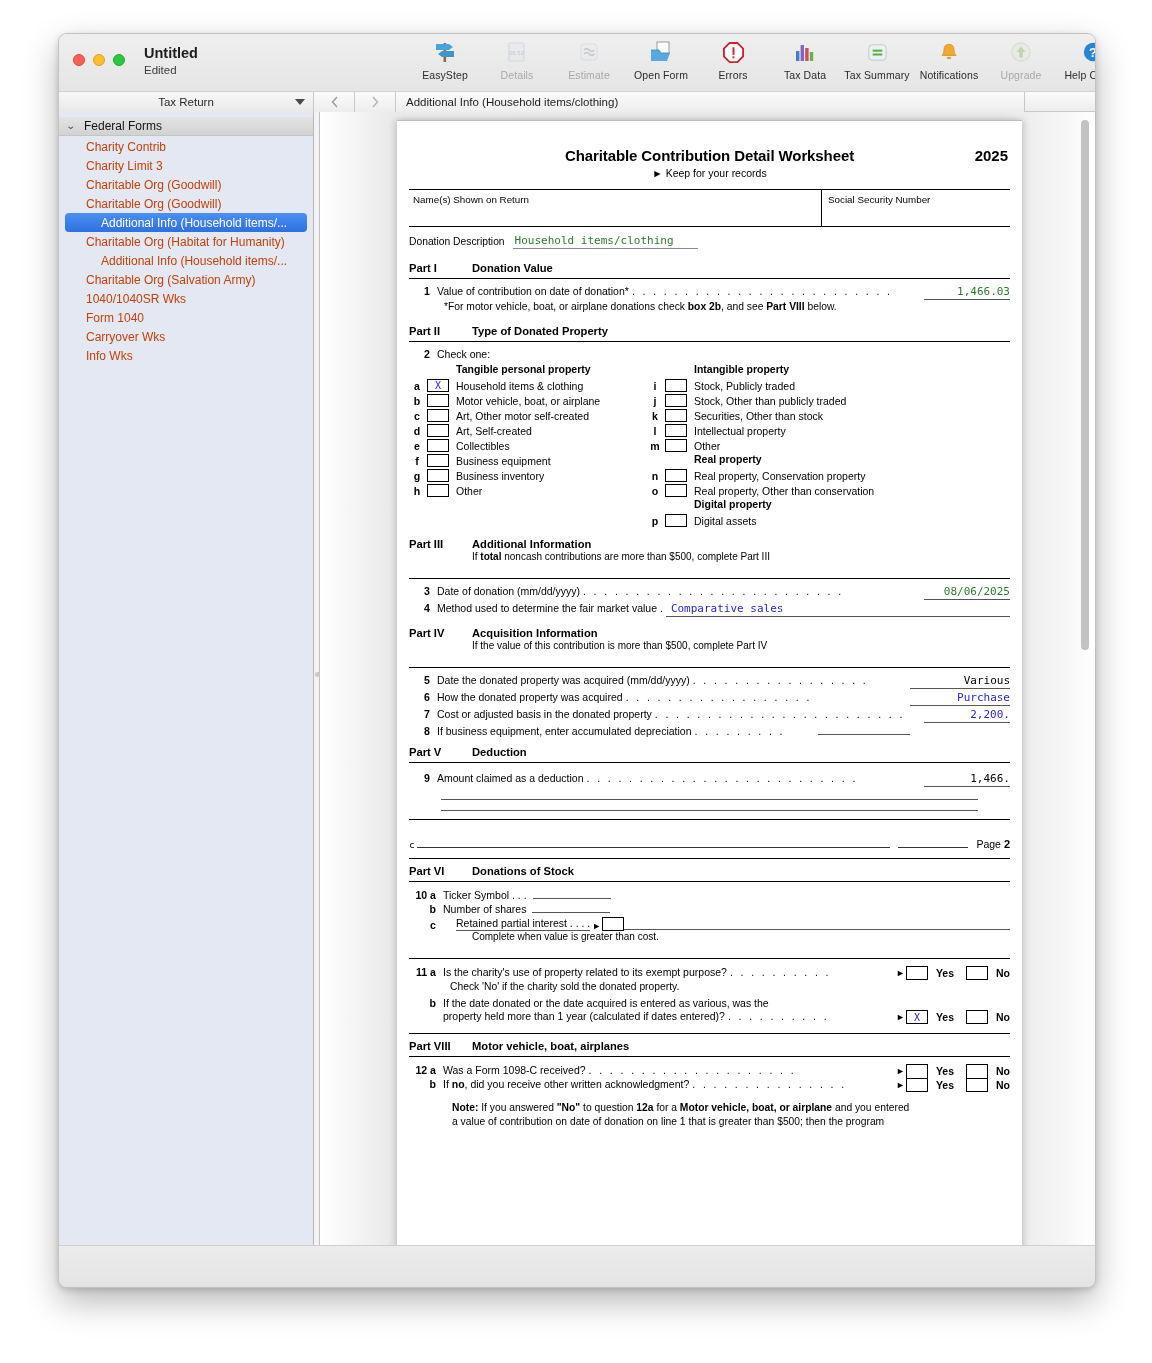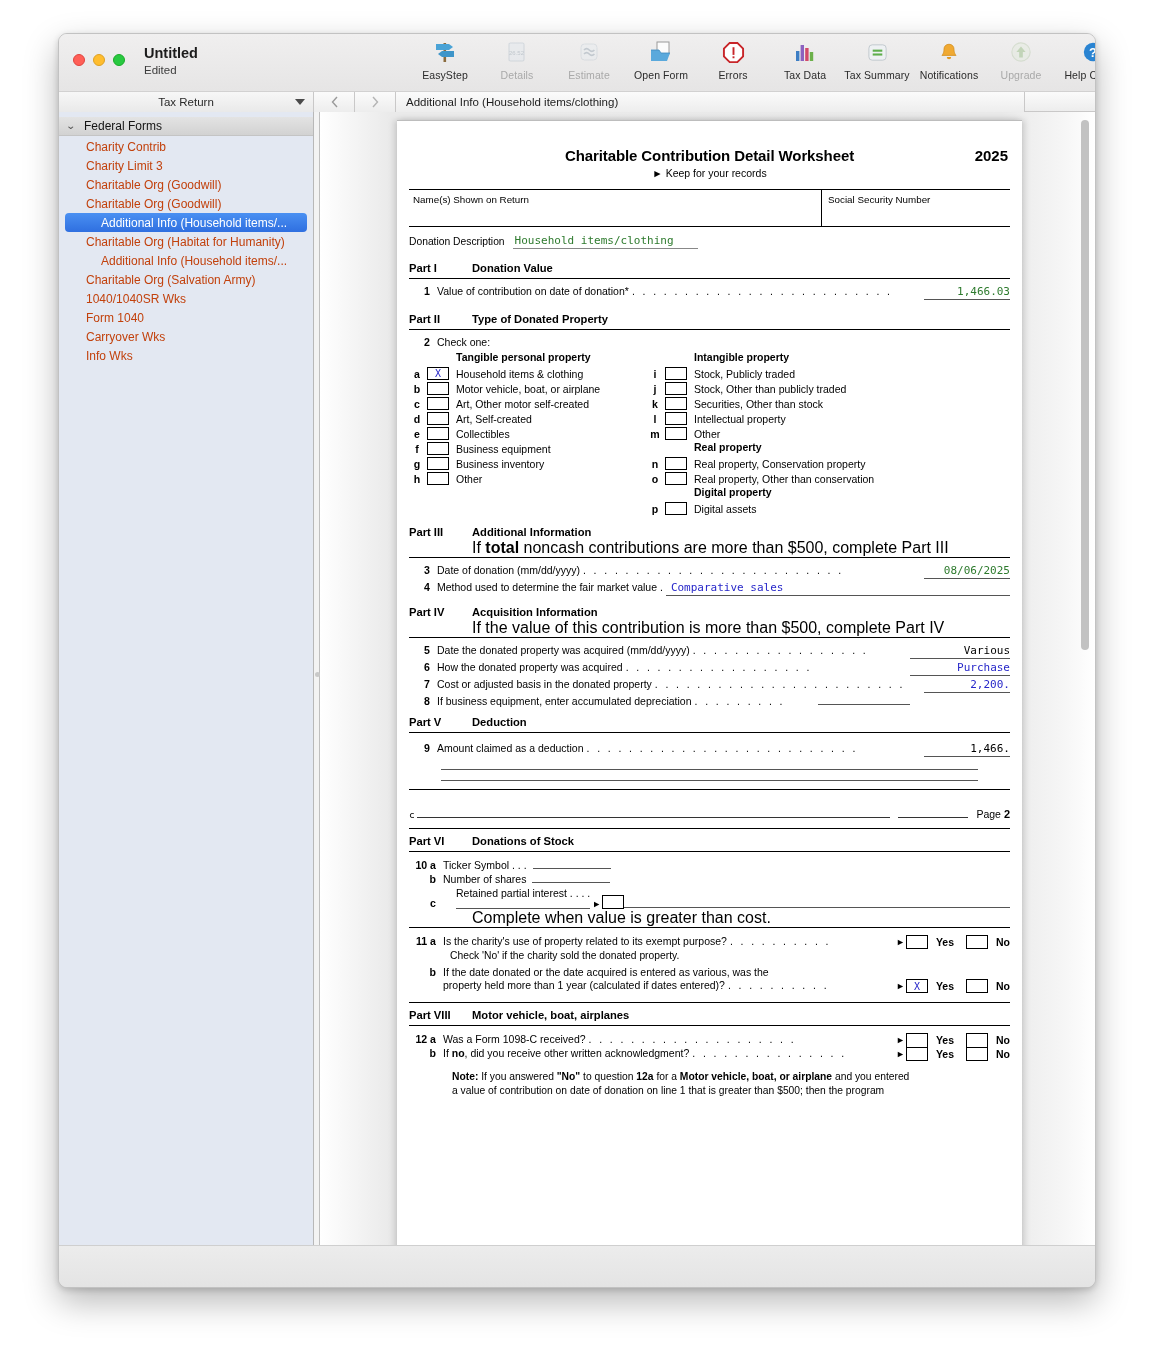--- a/index.html
+++ b/index.html
@@ -185,21 +185,21 @@
     border-bottom: 1px solid #888; min-width: 185px;
   }
 
   .parthdr {
     margin-top: 13px; display: flex; align-items: baseline;
     border-bottom: 1.4px solid #000; padding-bottom: 4px;
   }
   .parthdr .pn { width: 63px; font-size: 11.2px; font-weight: bold; }
   .parthdr .pt { font-size: 11.2px; font-weight: bold; }
   .parthdr2 { border-bottom: none; padding-bottom: 1px; }
-  .partnote { font-size: 16px; padding-left: 63px; padding-bottom: 0;
+  .partnote { font-size: 10px; padding-left: 63px; padding-bottom: 16px;
               border-bottom: 1.4px solid #000; }
 
   .qrow { display: flex; align-items: baseline; margin-top: 6px; }
   .qn { width: 28px; text-align: right; font-weight: bold; font-size: 10.6px; padding-right: 7px; }
   .qtxt { font-size: 10.5px; }
   .dots { flex: 1; overflow: hidden; white-space: nowrap;
           font-size: 10.5px; letter-spacing: 2.4px; padding: 0 3px;
           color: #000; }
   .amt {
     font-family: "DejaVu Sans Mono", monospace; font-size: 11px;
@@ -482,20 +482,23 @@
             <span class="pn">Part I</span>
             <span class="pt">Donation Value</span>
           </div>
 
           <div class="qrow">
             <span class="qn">1</span>
             <span class="qtxt">Value of contribution on date of donation*</span>
             <span class="dots">. . . . . . . . . . . . . . . . . . . . . . . . .</span>
             <span class="amt green" style="width:86px">1,466.03</span>
           </div>
+          <div class="subnote">
+            <span>*For motor vehicle, boat, or airplane donations check </span><b>box 2b</b><span>, and see </span><b>Part VIII</b><span> below.</span>
+          </div>
 
           <div class="parthdr">
             <span class="pn">Part II</span>
             <span class="pt">Type of Donated Property</span>
           </div>
 
           <div class="p2">
             <div class="qrow" style="margin-top:4px">
               <span class="qn">2</span>
               <span class="qtxt">Check one:</span>
@@ -678,21 +681,21 @@
             <span class="qtxt">Ticker Symbol . . .</span>
             <span class="amt" style="width:78px;margin-left:6px"></span>
           </div>
           <div class="qrow" style="margin-top:2px">
             <span class="qn" style="width:34px">b</span>
             <span class="qtxt">Number of shares</span>
             <span class="amt" style="width:78px;margin-left:6px"></span>
           </div>
           <div class="qrow" style="margin-top:2px;align-items:flex-end">
             <span class="qn" style="width:34px">c</span>
-            <span class="qtxt" style="margin-left:13px;border-bottom:1px solid #555;padding-bottom:9px">Retained partial interest . . . .</span>
+            <span class="qtxt" style="margin-left:13px;border-bottom:1px solid #555;padding-bottom:1px">Retained partial interest . . . .</span>
             <span class="arrw" style="margin-left:2px">►</span>
             <span class="ynbox"></span>
             <span style="flex:1;border-bottom:1px solid #555;height:1px;margin-bottom:1px"></span>
           </div>
 
           <div class="partnote">Complete when value is greater than cost.</div>
 
           <div class="qrow" style="margin-top:7px">
             <span class="qn" style="width:34px">11 a</span>
             <span class="qtxt">Is the charity's use of property related to its exempt purpose?</span>

